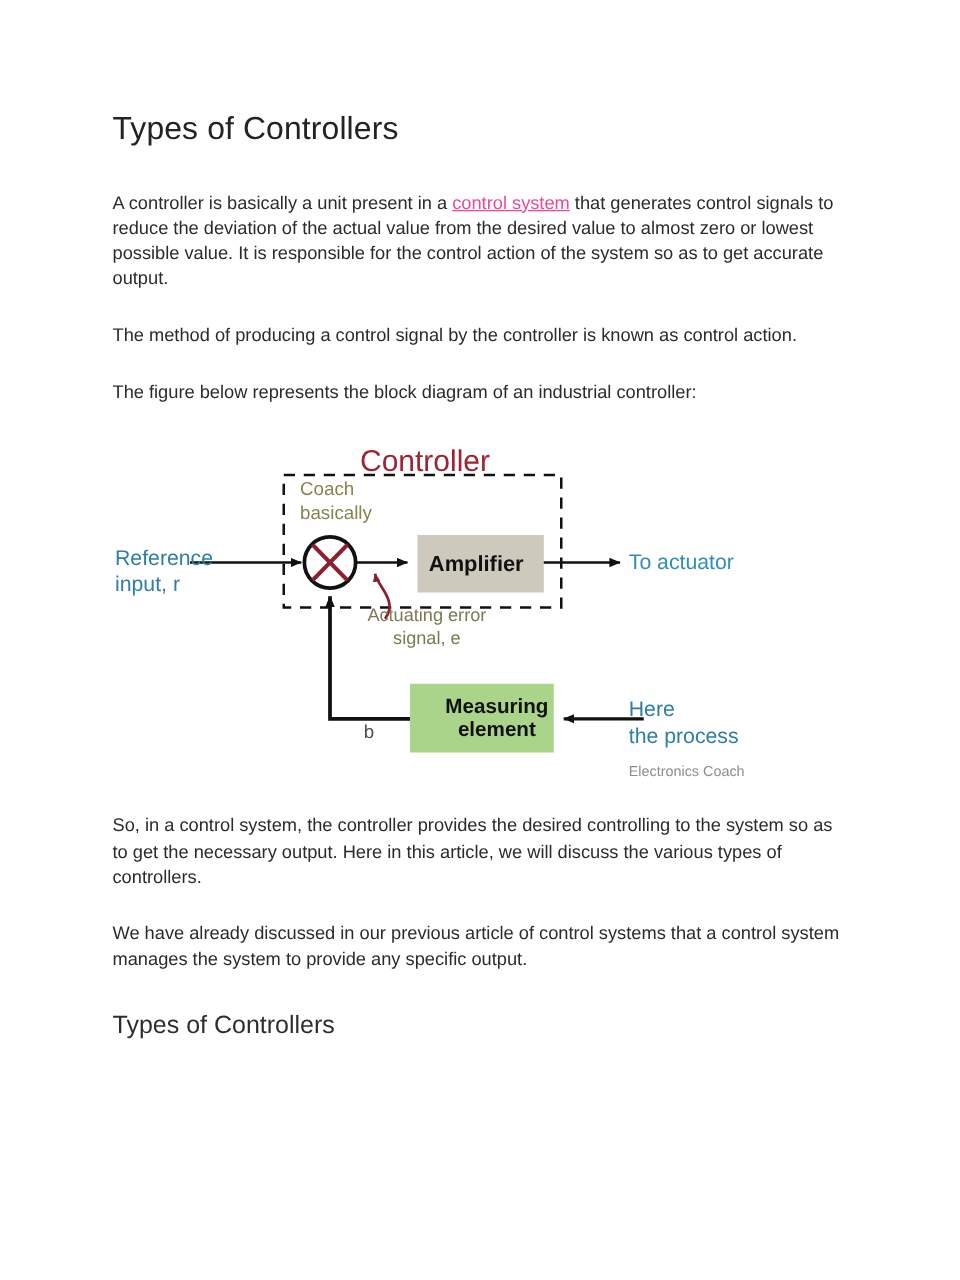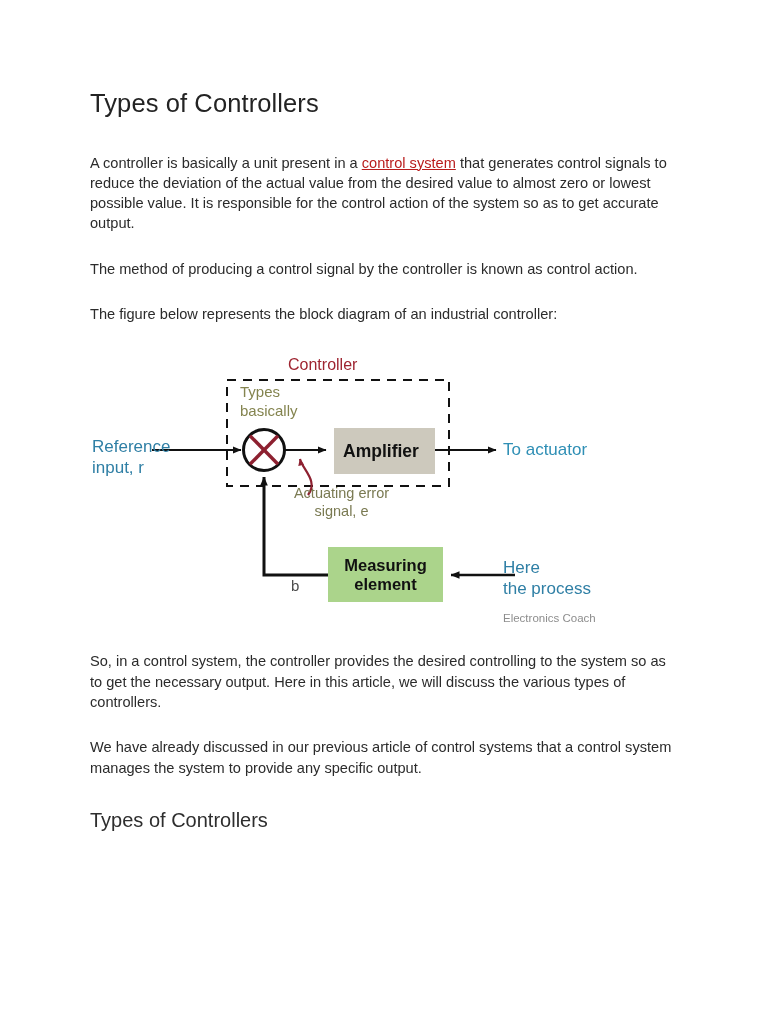--- a/index.html
+++ b/index.html
@@ -48,21 +48,21 @@
   }
   p.para {
     font-family: "Liberation Sans", sans-serif;
     font-size: 14.6px;
     line-height: 20.3px;
     color: #2b2b2b;
     margin: 0 0 25px 0;
     text-align: left;
   }
   a.inline-link {
-    color: #b91c1c;
+    color: #ec4899;
     text-decoration: underline;
     text-underline-offset: 1px;
   }
 
   
   .figure {
     position: relative;
     width: 600px;
     height: 280px;
     margin: 0 0 22px 0;
@@ -73,21 +73,21 @@
     top: 0;
   }
   .fig-label {
     position: absolute;
     font-family: "Liberation Sans", sans-serif;
     white-space: nowrap;
     line-height: 1.22;
   }
   .lbl-controller {
     color: #9e2430;
-    font-size: 16px;
+    font-size: 24px;
     left: 198px;
     top: 6px;
   }
   .lbl-error-detector {
     color: #84844f;
     font-size: 15px;
     left: 150px;
     top: 34px;
   }
   .lbl-reference {
@@ -141,21 +141,21 @@
   }
   .box-amplifier {
     left: 244px;
     top: 79px;
     width: 94px;
     height: 46px;
     font-size: 17.5px;
     border-radius: 12px;
   }
   .box-measuring {
-    left: 238px;
+    left: 250px;
     top: 198px;
     width: 115px;
     height: 55px;
     font-size: 16.5px;
   }
 </style>
 </head>
 <body>
 
 <div class="page">
@@ -200,21 +200,21 @@
         <path d="M 238 226 L 174 226 L 174 128" fill="none" stroke="#111111" stroke-width="3" marker-end="url(#arrowhead)"></path>
 
         <rect x="238" y="198" width="115" height="55" fill="#abd48b" stroke="none"></rect>
 
         <line x1="425" y1="226" x2="361" y2="226" stroke="#111111" stroke-width="2.6" marker-end="url(#arrowhead)"></line>
       </svg>
 
       <div class="fig-label lbl-controller">Controller</div>
 
       <div class="fig-label lbl-error-detector">
-        <div>Types</div>
+        <div>Coach</div>
         <div>basically</div>
       </div>
 
       <div class="fig-label lbl-reference">
         <div>Reference</div>
         <div>input, r</div>
       </div>
 
       <div class="box-label box-amplifier">Amplifier</div>
 

